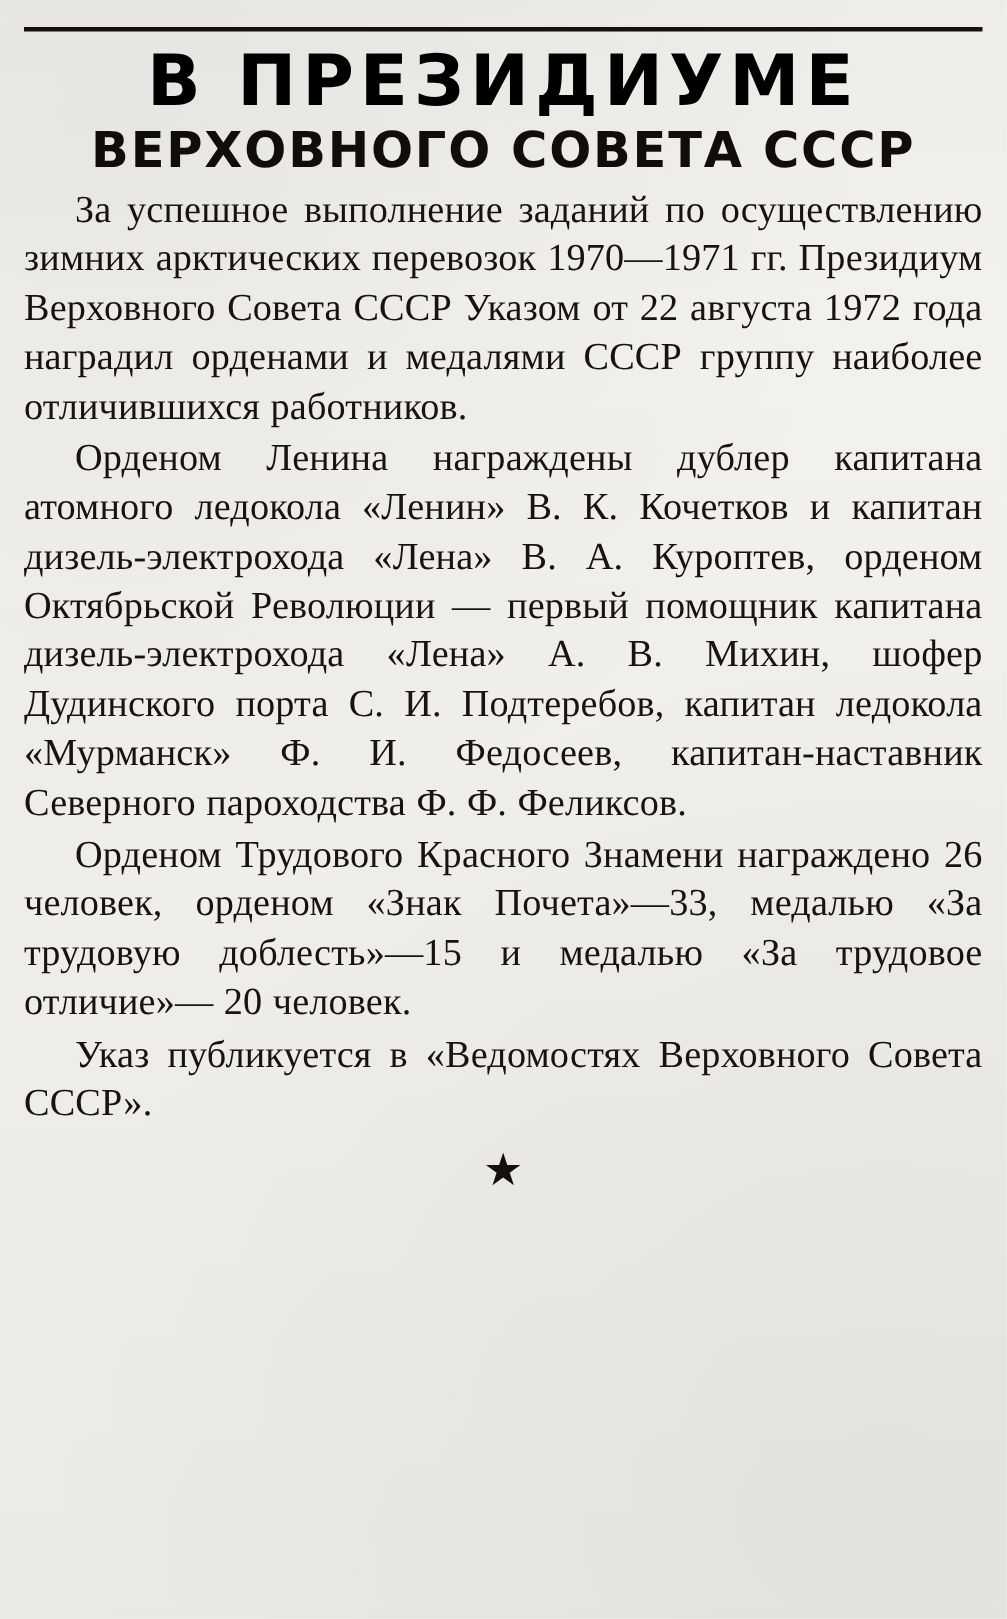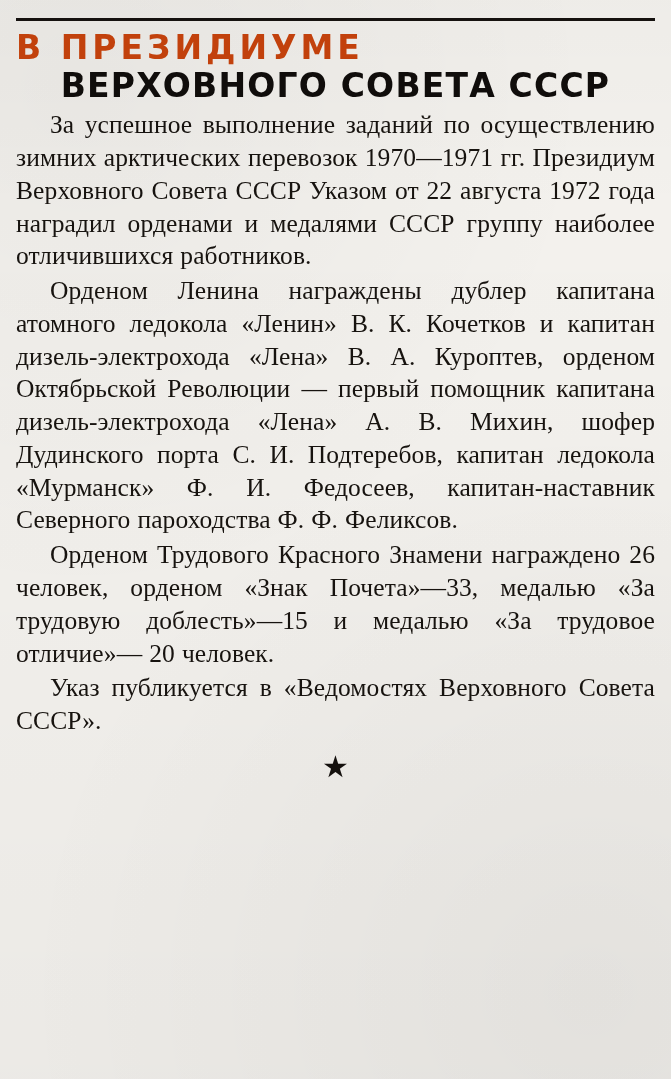--- a/index.html
+++ b/index.html
@@ -35,26 +35,26 @@
   }
   .rule-top {
     width: 100%;
     height: 3px;
     background: #16120f;
     margin: 0 0 10px 0;
   }
   .headline-1 {
     font-family: "DejaVu Sans", sans-serif;
     font-weight: 700;
-    font-size: 33px;
+    font-size: 47px;
     line-height: 1.02;
     letter-spacing: 4px;
-    text-align: left;
+    text-align: center;
     margin: 2px 0 4px 0;
-    color: #c2410c;
+    color: #000000;
     white-space: nowrap;
     transform: scaleX(1.0);
   }
   .headline-2 {
     font-family: "DejaVu Sans", sans-serif;
     font-weight: 700;
     font-size: 33px;
     line-height: 1.05;
     letter-spacing: 1.2px;
     text-align: center;

